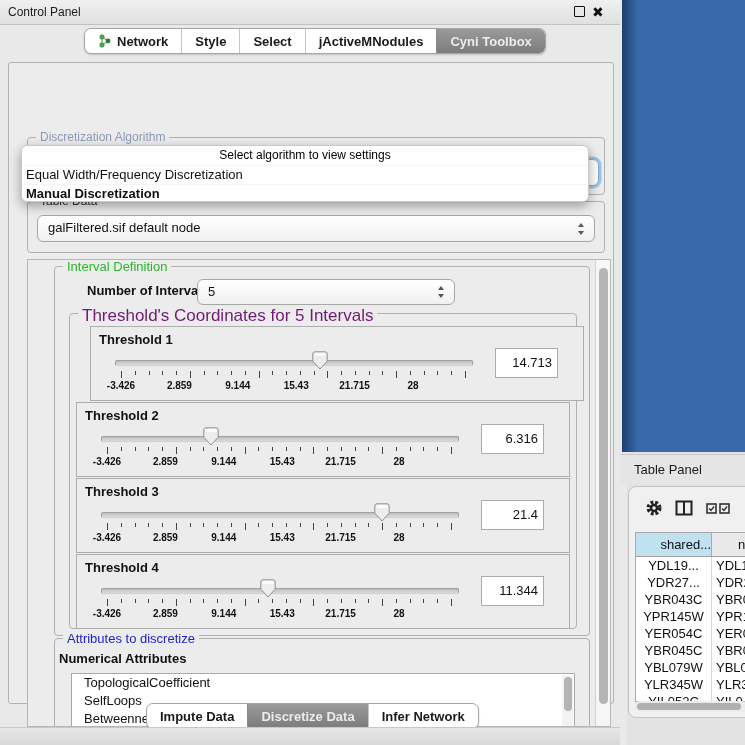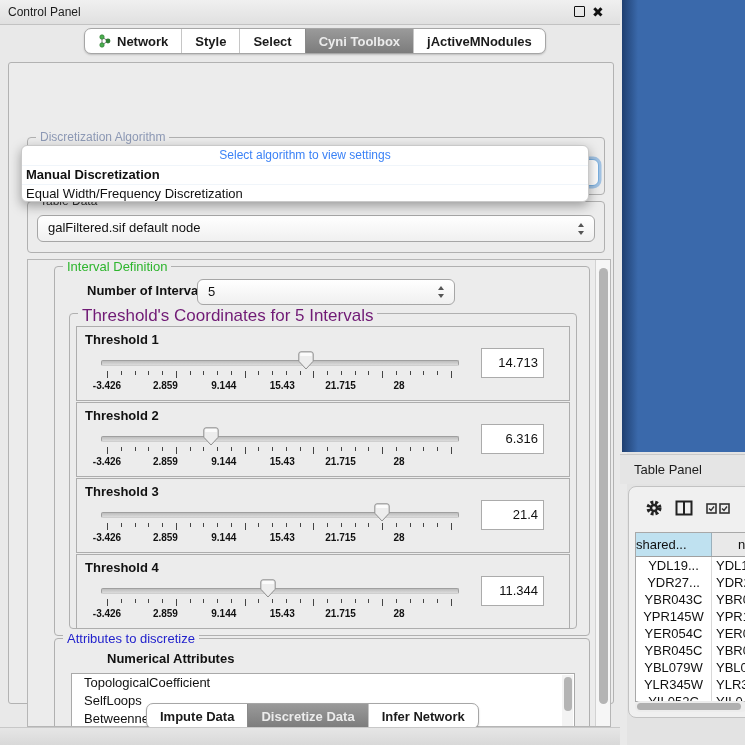--- a/index.html
+++ b/index.html
@@ -30,21 +30,21 @@
   .group{position:absolute;border:1px solid #b0b0b0;border-radius:4px;}
   .legend{position:absolute;top:-8px;left:8px;background:#ececec;padding:0 4px;font-size:12px;white-space:nowrap;}
 
   #algo-group{left:18px;top:74px;width:576px;height:56px;}
   #algo-legend{color:#8d99b5;}
   #algo-combo-sliver{position:absolute;left:562px;top:96px;width:26px;height:25px;border-radius:6px;
     border:1px solid #79aede;background:#fdfdfd;box-shadow:0 0 0 2.5px rgba(100,160,220,.55);}
 
   #algo-popup{position:absolute;left:12px;top:82px;width:566px;height:55px;background:#fff;
     border:1px solid #c9c9c9;border-radius:6px;box-shadow:0 4px 12px rgba(0,0,0,.35);z-index:30;}
-  #popup-placeholder{height:17px;padding-top:2px;text-align:center;font-size:12px;color:#3b82f6;}
+  #popup-placeholder{height:17px;padding-top:2px;text-align:center;font-size:12px;color:#000000;}
   .popup-option{height:18px;line-height:18px;font-size:13px;color:#111;padding-left:4px;border-top:1px solid #f0f5fa;}
   .popup-option.bold{font-weight:bold;}
 
   #tabledata-group{left:18px;top:138px;width:576px;height:50px;}
   #tabledata-legend{color:#333;}
   .combo{position:absolute;background:linear-gradient(#ffffff,#f0f0f0);border:1px solid #a6a6a6;
     border-radius:6px;font-size:13px;color:#111;}
   .combo .cval{position:absolute;left:10px;top:0;line-height:24px;white-space:nowrap;}
   .stepper{position:absolute;right:9px;top:50%;transform:translateY(-50%);width:7px;height:12px;}
   .stepper::before{content:"";position:absolute;left:0;top:0;border-left:3.5px solid transparent;
@@ -74,21 +74,21 @@
   .tick{position:absolute;top:0;width:1px;background:#444;}
   .tick.minor{height:4px;}
   .tick.major{height:7px;}
   .tick-labels{position:absolute;left:30px;top:53px;width:292px;height:12px;}
   .tick-lab{position:absolute;transform:translateX(-50%);font-size:10px;font-weight:bold;color:#111;white-space:nowrap;}
   .thr-value{position:absolute;left:404px;top:21px;width:56px;height:28px;background:#fff;
     border:1px solid #ababab;font-size:13px;color:#111;text-align:right;line-height:28px;padding-right:5px;}
 
   #attr-group{left:26px;top:378px;width:534px;height:130px;}
   #attr-legend{color:#2222cc;font-size:13px;}
-  #attr-list-title{position:absolute;left:4px;top:12px;font-size:13px;font-weight:bold;color:#111;margin-left:48px;}
+  #attr-list-title{position:absolute;left:4px;top:12px;font-size:13px;font-weight:bold;color:#111;}
   #attr-listbox{position:absolute;left:16px;top:34px;width:502px;height:84px;background:#fff;border:1px solid #a9a9a9;overflow:hidden;}
   .attr-item{height:18px;line-height:18px;font-size:13px;color:#111;padding-left:12px;}
   #attr-vscroll{position:absolute;right:1px;top:1px;width:11px;height:82px;background:#f3f3f3;}
   #attr-thumb{position:absolute;left:1.5px;top:2px;width:8px;height:34px;background:#b4b4b4;border-radius:4px;}
 
   #apply-btn{position:absolute;left:270px;top:671px;width:62px;height:21px;border:1px solid #969696;
     border-radius:5px;background:linear-gradient(#ffffff,#e4e4e4);font-size:13px;color:#111;
     text-align:center;line-height:21px;box-shadow:0 1px 1px rgba(0,0,0,.12);}
 
   #cp-footer{position:absolute;left:0;top:727px;width:620px;height:18px;
@@ -100,21 +100,21 @@
 
   #tp-header{position:absolute;left:620px;top:454px;width:125px;height:29px;background:#e5e5e5;
     border-top:1px solid #c9c9c9;}
   #tp-title{position:absolute;left:14px;top:0;line-height:29px;font-size:13px;color:#1c1c1c;}
   #tpanel{position:absolute;left:628px;top:486px;width:122px;height:230px;background:#f0f0f0;
     border:1px solid #c2c2c2;border-radius:8px 0 0 8px;}
   .tp-icon{position:absolute;}
   #tp-table{position:absolute;left:6px;top:45px;width:116px;height:168px;background:#fff;
     border:1px solid #a8a8a8;overflow:hidden;font-size:13px;}
   #tp-head{display:flex;height:23px;border-bottom:1px solid #a0a0a0;}
-  .hc1{width:75px;background:#bfe1f0;border-right:1px solid #9ab0bc;text-align:left;line-height:23px;color:#111;}
+  .hc1{width:75px;background:#bfe1f0;border-right:1px solid #9ab0bc;text-align:right;line-height:23px;color:#111;}
   .hc2{flex:1;background:#e9e9e9;line-height:23px;padding-left:26px;color:#111;}
   .trow{display:flex;height:17px;line-height:17px;color:#111;}
   .tc1{width:75px;text-align:center;border-right:1px solid #d8d8d8;white-space:nowrap;overflow:hidden;}
   .tc2{flex:1;padding-left:4px;white-space:nowrap;overflow:hidden;}
   #tp-hscroll{position:absolute;left:6px;top:214px;width:112px;height:11px;background:#ececec;border-radius:5px;}
   #tp-hthumb{position:absolute;left:2px;top:2px;width:104px;height:7px;background:#b0b0b0;border-radius:4px;}
 </style>
 </head>
 <body>
 
@@ -138,42 +138,42 @@
             <circle cx="10" cy="7" r="2.4" fill="#2e7d32"></circle>
           </svg>
           <span>Network</span>
         </div>
         <div class="seg">
           <span>Style</span>
         </div>
         <div class="seg">
           <span>Select</span>
         </div>
+        <div class="seg">
+          <span>jActiveMNodules</span>
+        </div>
         <div class="seg sel">
           <span>Cyni Toolbox</span>
-        </div>
-        <div class="seg">
-          <span>jActiveMNodules</span>
         </div>
       </div>
 
     <div id="content">
 
       <div id="algo-group" class="group">
         <span id="algo-legend" class="legend">Discretization Algorithm</span>
       </div>
       <div id="algo-combo-sliver">
         <span class="stepper"></span>
       </div>
 
       <div id="algo-popup">
         <div id="popup-placeholder">Select algorithm to view settings</div>
         <div id="popup-options">
+            <div class="popup-option">Equal Width/Frequency Discretization</div>
             <div class="popup-option bold">Manual Discretization</div>
-            <div class="popup-option">Equal Width/Frequency Discretization</div>
           </div>
       </div>
 
       <div id="tabledata-group" class="group">
         <span id="tabledata-legend" class="legend">Table Data</span>
       </div>
       <div id="tabledata-combo" class="combo">
         <span class="cval">galFiltered.sif default node</span>
         <span class="stepper"></span>
       </div>
@@ -182,21 +182,21 @@
         <div id="interval-group" class="group">
           <span id="interval-legend" class="legend">Interval Definition</span>
           <span id="num-label">Number of Intervals</span>
           <div id="num-combo" class="combo">
             <span class="cval">5</span>
             <span class="stepper"></span>
           </div>
           <div id="thr-group" class="group">
             <span id="thr-legend" class="legend">Threshold's Coordinates for 5 Intervals</span>
             <div id="thr-panels">
-                <div class="thr-panel" style="top: 12px;">
+                <div class="thr-panel" style="top: 12px; margin-left: 14px;">
     <span class="thr-label">Threshold 1</span>
     <div class="thr-track"></div>
     <svg class="thr-handle" width="16" height="19" viewBox="0 0 16 19" style="left: 221.482px;">
       <path d="M3,0.8 H13 Q15.2,0.8 15.2,3 V10.2 L8,18 L0.8,10.2 V3 Q0.8,0.8 3,0.8 Z" fill="#ededed" stroke="#8e8e8e" stroke-width="1"></path>
       <path d="M3.2,2 H12.8 Q13.8,2 13.8,3.4 V5 H2.2 V3.4 Q2.2,2 3.2,2 Z" fill="#fbfbfb"></path>
     </svg>
     <div class="ticks">
                     <span class="tick major" style="left: 0%;"></span>
                     <span class="tick minor" style="left: 4%;"></span>
                     <span class="tick minor" style="left: 8%;"></span>

